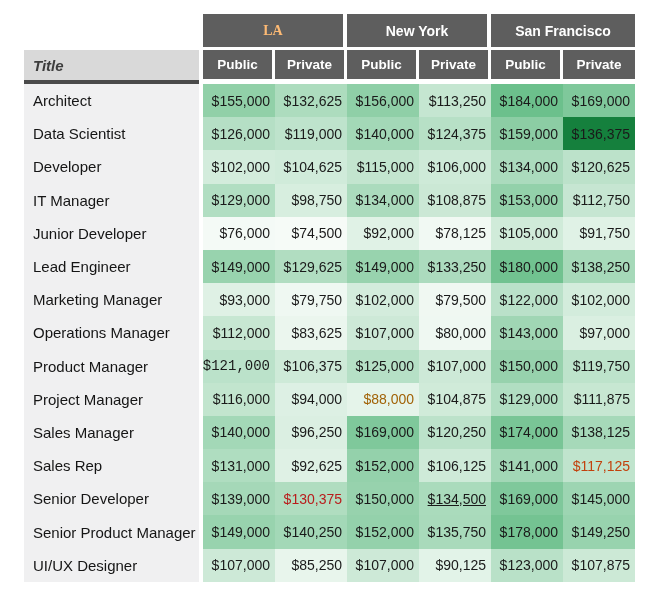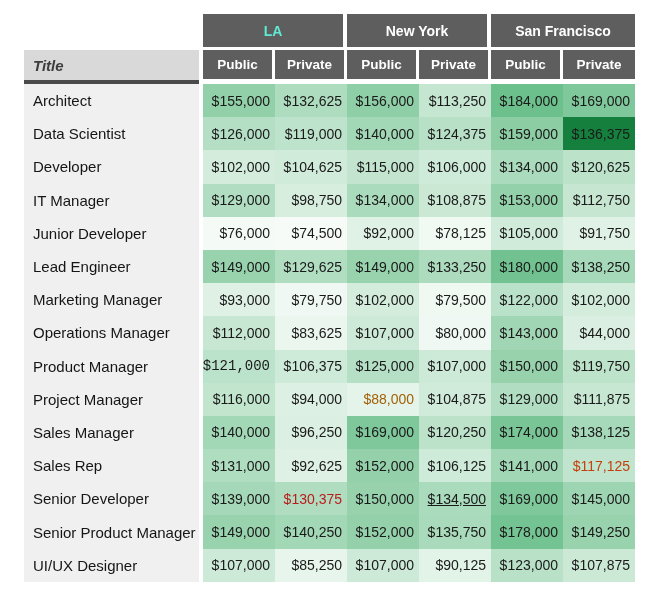--- a/index.html
+++ b/index.html
@@ -65,21 +65,21 @@
     padding-right: 5px;
   }
   .blank { background: transparent; }
 </style>
 </head>
 <body>
 
 <div class="sheet">
   <div class="grid" id="grid">
       <div class="cell blank" style="grid-area: 1 / 1 / auto / span 2;"></div>
-      <div class="cell city-hdr" style="grid-area: 1 / 3 / auto / span 2; background: rgb(94, 94, 94); color: #5eead4;">LA</div>
+      <div class="cell city-hdr" style="grid-area: 1 / 3 / auto / span 2; background: rgb(94, 94, 94); color: #fdba74; font-family: Liberation Serif, serif;">LA</div>
       <div class="cell city-hdr" style="grid-area: 1 / 5 / auto / span 2; background: rgb(94, 94, 94); color: rgb(255, 255, 255);">New York</div>
       <div class="cell city-hdr last" style="grid-area: 1 / 7 / auto / span 2; background: rgb(94, 94, 94); color: rgb(255, 255, 255);">San Francisco</div>
       <div class="cell title-hdr" style="grid-area: 2 / 1; background: rgb(217, 217, 217); color: rgb(61, 61, 61); border-bottom-color: rgb(74, 74, 74);">Title</div>
       <div class="cell blank" style="grid-area: 2 / 2;"></div>
       <div class="cell sector-hdr" style="grid-area: 2 / 3; background: rgb(94, 94, 94); color: rgb(255, 255, 255);">Public</div>
       <div class="cell sector-hdr" style="grid-area: 2 / 4; background: rgb(94, 94, 94); color: rgb(255, 255, 255);">Private</div>
       <div class="cell sector-hdr" style="grid-area: 2 / 5; background: rgb(94, 94, 94); color: rgb(255, 255, 255);">Public</div>
       <div class="cell sector-hdr" style="grid-area: 2 / 6; background: rgb(94, 94, 94); color: rgb(255, 255, 255);">Private</div>
       <div class="cell sector-hdr" style="grid-area: 2 / 7; background: rgb(94, 94, 94); color: rgb(255, 255, 255);">Public</div>
       <div class="cell sector-hdr last" style="grid-area: 2 / 8; background: rgb(94, 94, 94); color: rgb(255, 255, 255);">Private</div>
@@ -139,21 +139,21 @@
       <div class="cell value-cell" style="grid-area: 9 / 6; background: rgb(240, 248, 242); color: rgb(26, 26, 26);">$79,500</div>
       <div class="cell value-cell" style="grid-area: 9 / 7; background: rgb(186, 225, 201); color: rgb(26, 26, 26);">$122,000</div>
       <div class="cell value-cell" style="grid-area: 9 / 8; background: rgb(211, 236, 220); color: rgb(26, 26, 26);">$102,000</div>
       <div class="cell row-label" style="grid-area: 10 / 1; background: rgb(240, 240, 241); color: rgb(21, 21, 21);">Operations Manager</div>
       <div class="cell blank" style="grid-area: 10 / 2;"></div>
       <div class="cell value-cell" style="grid-area: 10 / 3; background: rgb(199, 231, 210); color: rgb(26, 26, 26);">$112,000</div>
       <div class="cell value-cell" style="grid-area: 10 / 4; background: rgb(235, 246, 238); color: rgb(26, 26, 26);">$83,625</div>
       <div class="cell value-cell" style="grid-area: 10 / 5; background: rgb(205, 233, 215); color: rgb(26, 26, 26);">$107,000</div>
       <div class="cell value-cell" style="grid-area: 10 / 6; background: rgb(239, 248, 242); color: rgb(26, 26, 26);">$80,000</div>
       <div class="cell value-cell" style="grid-area: 10 / 7; background: rgb(160, 214, 180); color: rgb(26, 26, 26);">$143,000</div>
-      <div class="cell value-cell" style="grid-area: 10 / 8; background: rgb(218, 239, 225); color: rgb(26, 26, 26);">$44,000</div>
+      <div class="cell value-cell" style="grid-area: 10 / 8; background: rgb(218, 239, 225); color: rgb(26, 26, 26);">$97,000</div>
       <div class="cell row-label" style="grid-area: 11 / 1; background: rgb(240, 240, 241); color: rgb(21, 21, 21);">Product Manager</div>
       <div class="cell blank" style="grid-area: 11 / 2;"></div>
       <div class="cell value-cell" style="grid-area: 11 / 3; background: rgb(187, 226, 202); color: rgb(26, 26, 26); font-family: Liberation Mono, monospace;">$121,000</div>
       <div class="cell value-cell" style="grid-area: 11 / 4; background: rgb(206, 234, 216); color: rgb(26, 26, 26);">$106,375</div>
       <div class="cell value-cell" style="grid-area: 11 / 5; background: rgb(182, 224, 198); color: rgb(26, 26, 26);">$125,000</div>
       <div class="cell value-cell" style="grid-area: 11 / 6; background: rgb(205, 233, 215); color: rgb(26, 26, 26);">$107,000</div>
       <div class="cell value-cell" style="grid-area: 11 / 7; background: rgb(151, 210, 173); color: rgb(26, 26, 26);">$150,000</div>
       <div class="cell value-cell" style="grid-area: 11 / 8; background: rgb(189, 227, 203); color: rgb(26, 26, 26);">$119,750</div>
       <div class="cell row-label" style="grid-area: 12 / 1; background: rgb(240, 240, 241); color: rgb(21, 21, 21);">Project Manager</div>
       <div class="cell blank" style="grid-area: 12 / 2;"></div>

